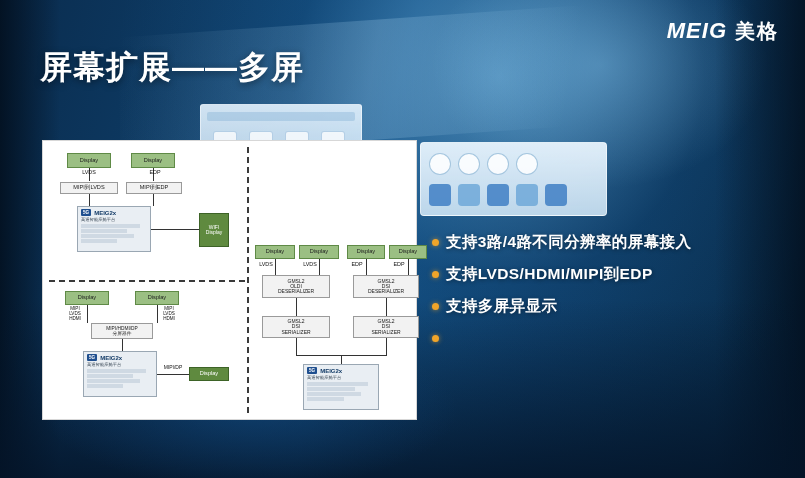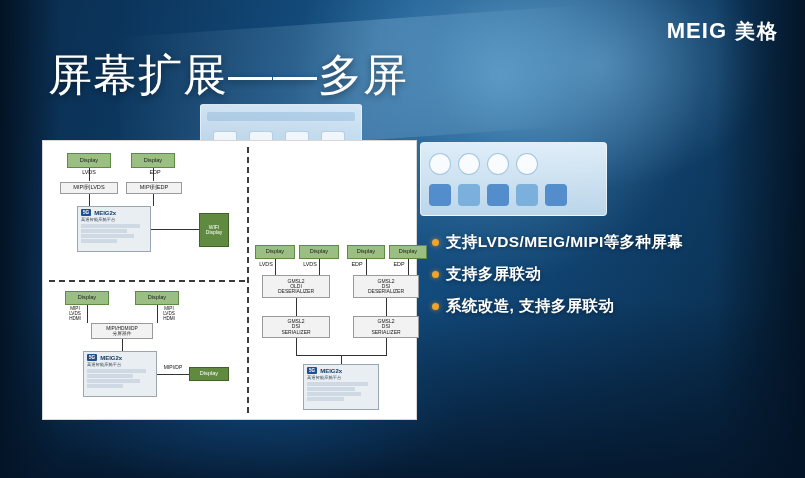--- a/index.html
+++ b/index.html
@@ -102,34 +102,35 @@
     right: 26px; top: 18px;
     display: flex;
     align-items: baseline;
     gap: 8px;
     color: #ffffff;
   }
   .logo .meig {
     font-size: 22px;
     font-weight: bold;
     letter-spacing: 1px;
+    font-style: italic;
   }
   .logo .cn {
     font-size: 20px;
     font-weight: bold;
     letter-spacing: 2px;
   }
 
   
   .title {
     position: absolute;
-    left: 48px; top: 46px;
+    left: 40px; top: 46px;
     color: #ffffff;
-    font-size: 44px;
-    font-weight: normal;
+    font-size: 32px;
+    font-weight: bold;
     letter-spacing: 1px;
     text-shadow: 0 2px 7px rgba(0,0,0,0.45);
   }
 
   
   .diagram-panel {
     position: absolute;
     left: 42px; top: 140px;
     width: 373px; height: 278px;
     background: #ffffff;
@@ -425,25 +426,28 @@
         <div class="chip-row w80"></div>
         <div class="chip-row w55"></div>
       </div>
     </div>
 
   </div>
 
   <div class="bullets">
     <div class="bullet">
       <div class="dot"></div>
-      <div class="txt">支持LVDS/MEIG/MIPI等多种屏幕</div>
+      <div class="txt">支持3路/4路不同分辨率的屏幕接入</div>
     </div>
     <div class="bullet">
       <div class="dot"></div>
-      <div class="txt">支持多屏联动</div>
+      <div class="txt">支持LVDS/HDMI/MIPI到EDP</div>
     </div>
     <div class="bullet">
       <div class="dot"></div>
-      <div class="txt">系统改造, 支持多屏联动</div>
+      <div class="txt">支持多屏异显示</div>
+    </div>
+    <div class="bullet">
+      <div class="dot"></div>
     </div>
   </div>
 
 </div>
 
 </body></html>

